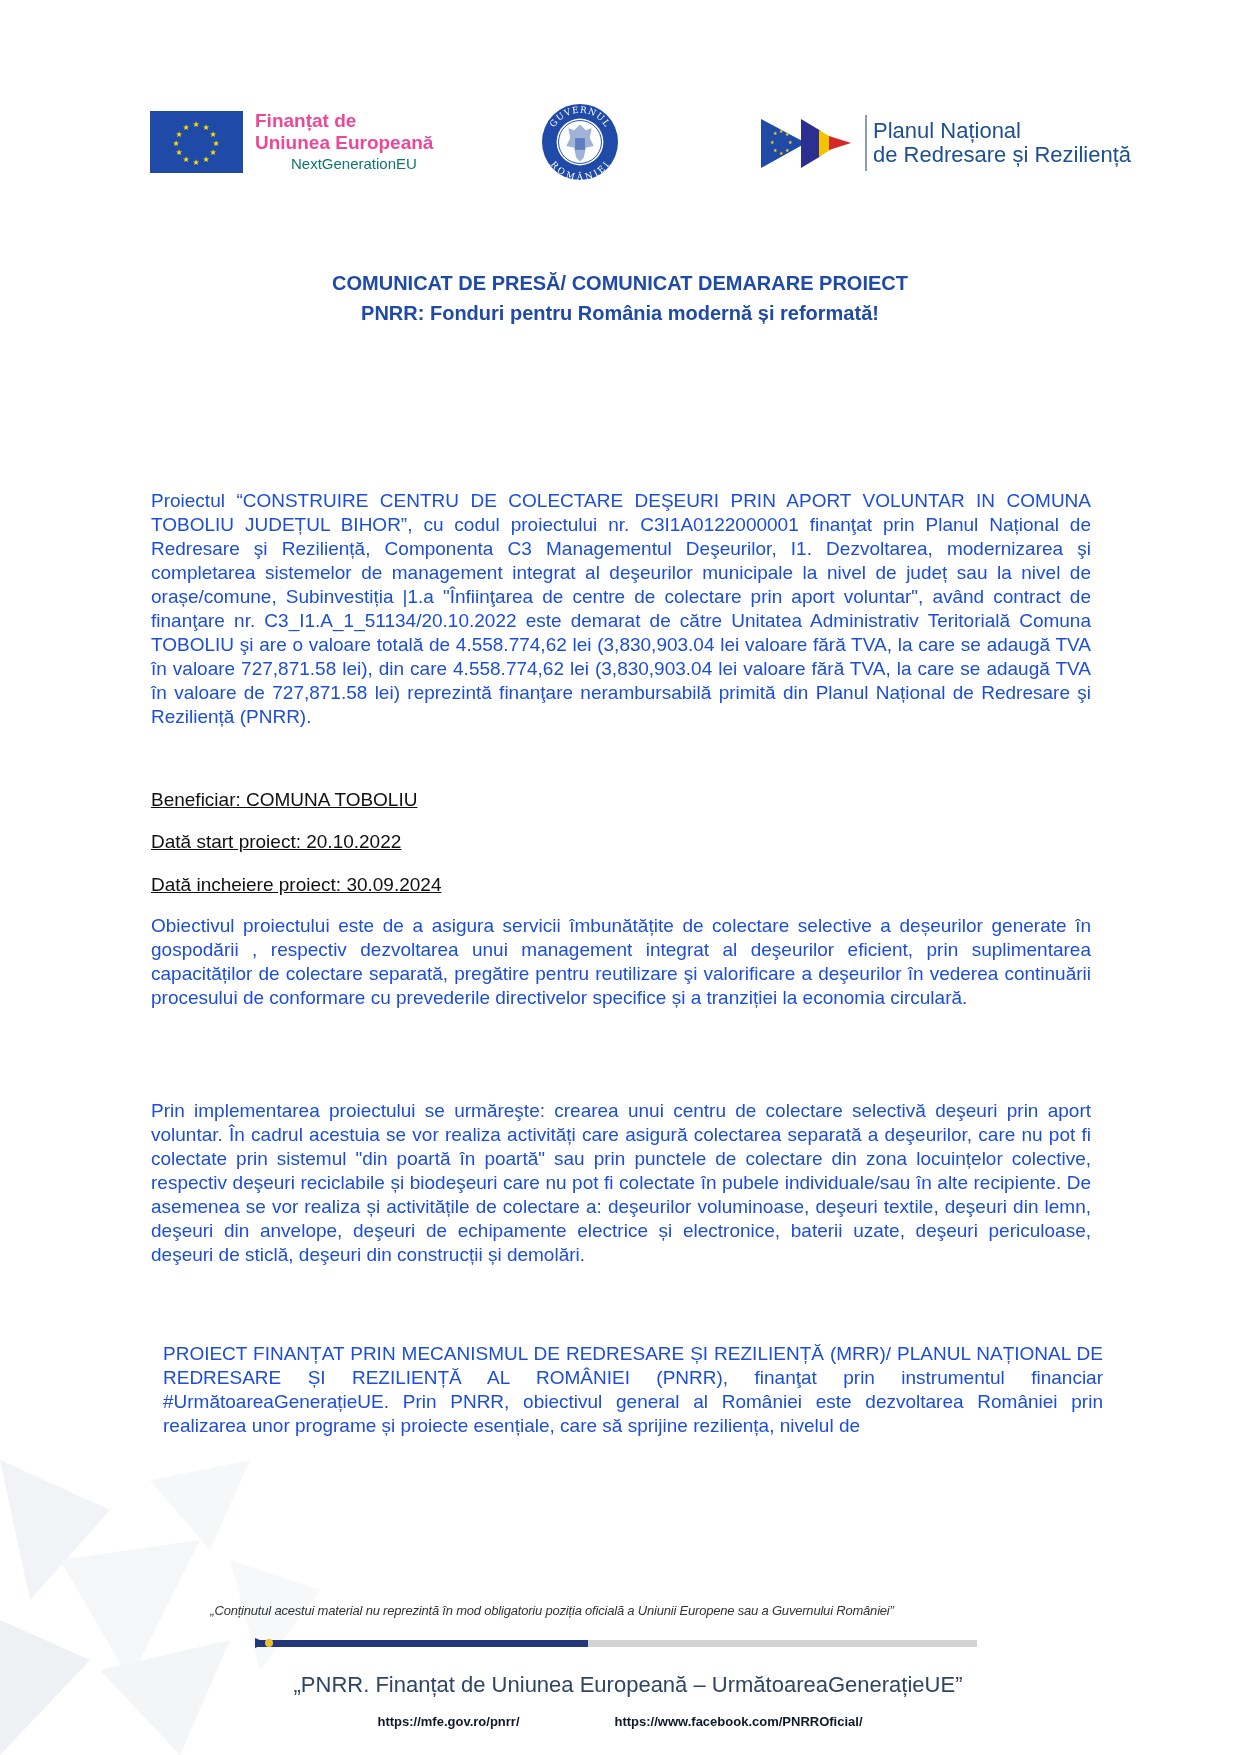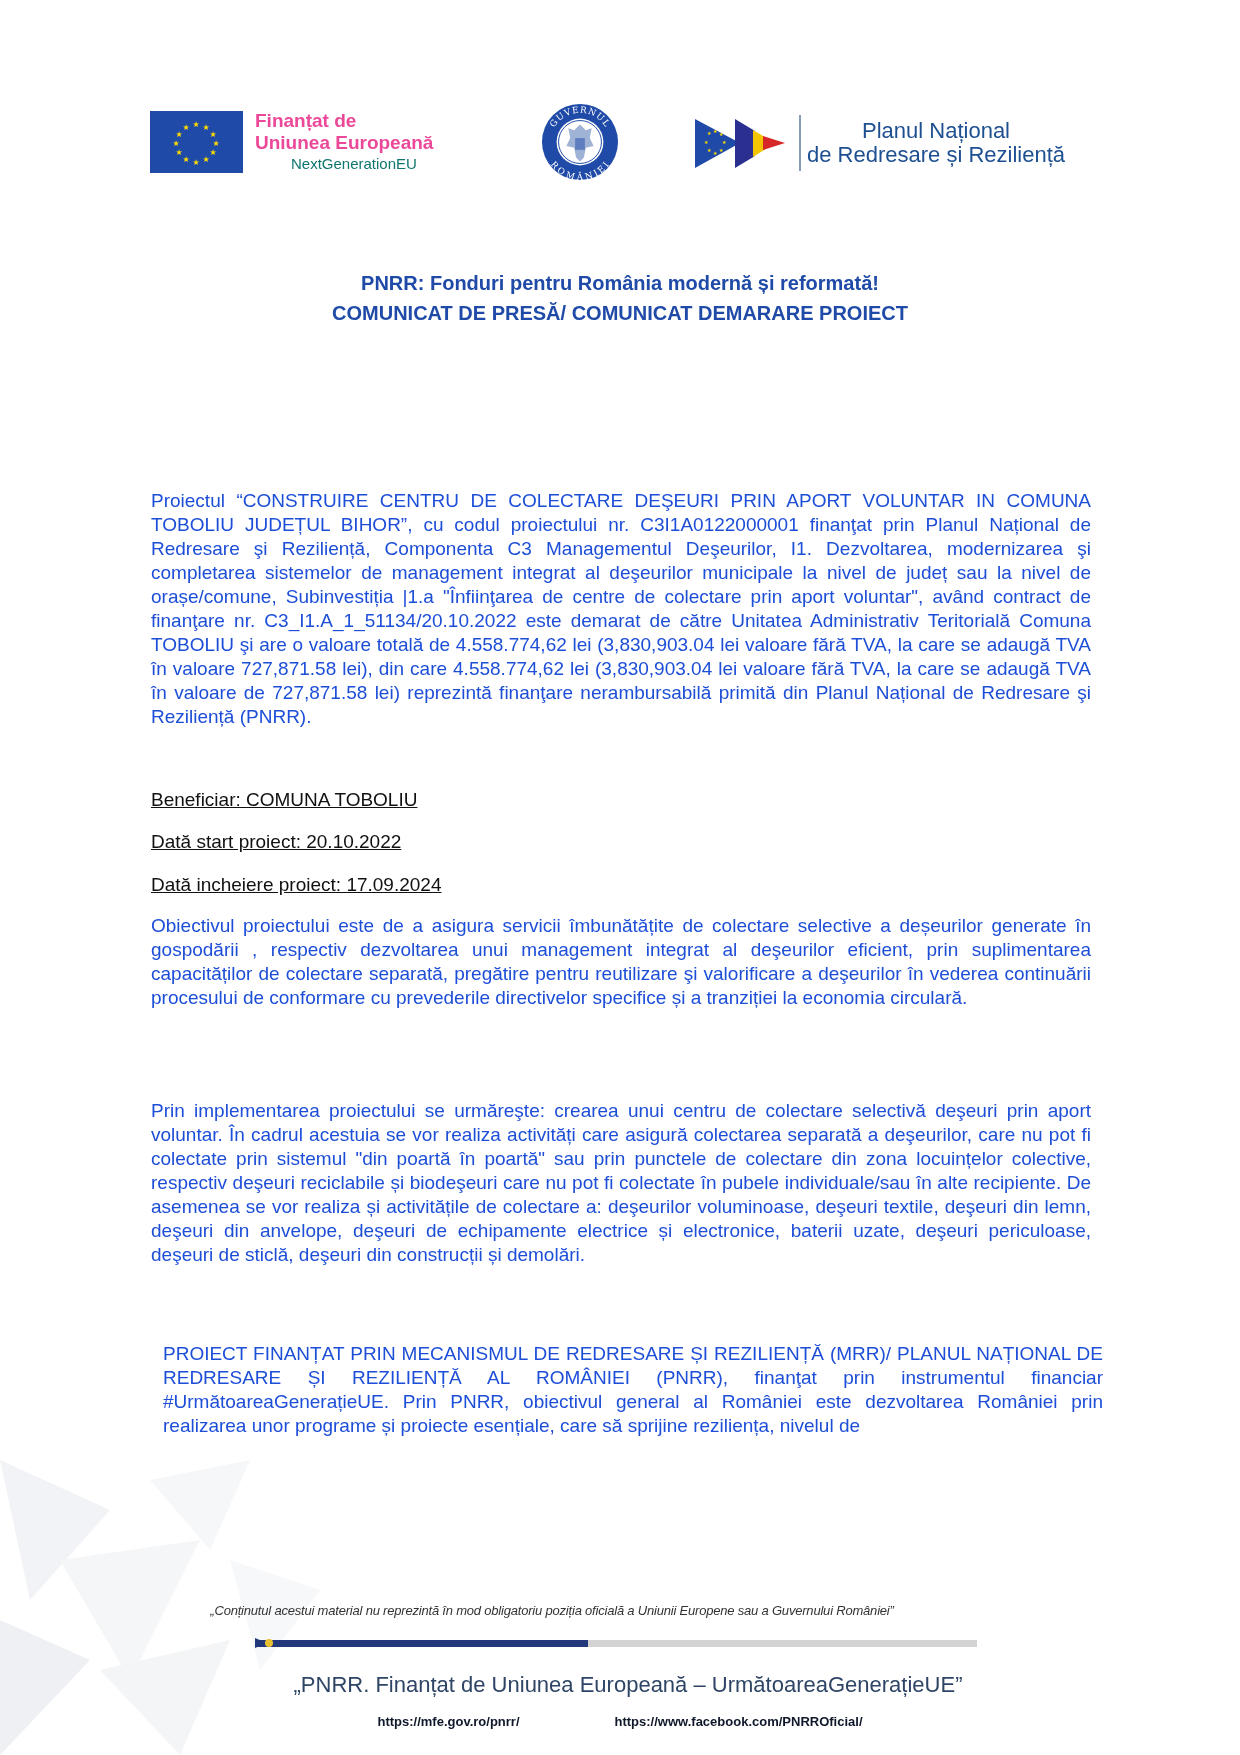--- a/index.html
+++ b/index.html
@@ -12,21 +12,21 @@
   
   .logo-eu { position: absolute; left: 150px; top: 110px; display: flex; align-items: center; }
   .eu-flag { width: 93px; height: 62px; background: #1f4aa8; position: relative; }
   .eu-flag .star { position: absolute; color: #ffdd00; font-size: 8px; line-height: 8px; width: 8px; text-align: center; font-family: "DejaVu Sans", sans-serif; }
   .eu-text { margin-left: 12px; font-family: "Liberation Sans", sans-serif; }
   .eu-text .l1, .eu-text .l2 { color: #ec4899; font-weight: bold; font-size: 19px; line-height: 22px; }
   .eu-text .l3 { color: #0f766e; font-size: 15px; line-height: 20px; margin-left: 36px; }
 
   .logo-gov { position: absolute; left: 541px; top: 103px; width: 78px; height: 78px; }
 
-  .logo-pnrr { position: absolute; left: 695px; top: 115px; display: flex; align-items: center; text-align: center; }
+  .logo-pnrr { position: absolute; left: 761px; top: 115px; display: flex; align-items: center; }
   .pnrr-mark { width: 100px; height: 55px; }
   .pnrr-sep { width: 2px; height: 56px; background: #8a9bb5; margin: 0 6px 0 4px; }
   .pnrr-text { font-family: "Liberation Sans", sans-serif; color: #1d4f91; font-size: 22px; line-height: 24px; }
 
   
   .title { position: absolute; left: 0; width: 1240px; top: 268px; text-align: center; font-family: "Liberation Sans", sans-serif; font-weight: bold; color: #1f4aa8; font-size: 20px; line-height: 30px; }
 
   
   .body-text { position: absolute; left: 151px; width: 940px; font-family: "Liberation Sans", sans-serif; font-size: 19px; line-height: 24px; color: #1d4ed8; text-align: justify; }
   .p1 { top: 489px; }
@@ -120,29 +120,29 @@
       </g>
     </svg>
     <div class="pnrr-sep"></div>
     <div class="pnrr-text">
       <div>Planul Național</div>
       <div>de Redresare și Reziliență</div>
     </div>
   </div>
 
   <div class="title">
+    <div>COMUNICAT DE PRESĂ/ COMUNICAT DEMARARE PROIECT</div>
     <div>PNRR: Fonduri pentru România modernă și reformată!</div>
-    <div>COMUNICAT DE PRESĂ/ COMUNICAT DEMARARE PROIECT</div>
   </div>
 
   <p class="body-text p1" style="margin:0">Proiectul “CONSTRUIRE CENTRU DE COLECTARE DEŞEURI PRIN APORT VOLUNTAR IN COMUNA TOBOLIU JUDEȚUL BIHOR”, cu codul proiectului nr. C3I1A0122000001 finanţat prin Planul Național de Redresare şi Reziliență, Componenta C3 Managementul Deşeurilor, I1. Dezvoltarea, modernizarea şi completarea sistemelor de management integrat al deşeurilor municipale la nivel de județ sau la nivel de orașe/comune, Subinvestiția |1.a "Înfiinţarea de centre de colectare prin aport voluntar", având contract de finanţare nr. C3_I1.A_1_51134/20.10.2022 este demarat de către Unitatea Administrativ Teritorială Comuna TOBOLIU şi are o valoare totală de 4.558.774,62 lei (3,830,903.04 lei valoare fără TVA, la care se adaugă TVA în valoare 727,871.58 lei), din care 4.558.774,62 lei (3,830,903.04 lei valoare fără TVA, la care se adaugă TVA în valoare de 727,871.58 lei) reprezintă finanţare nerambursabilă primită din Planul Național de Redresare şi Reziliență (PNRR).</p>
 
   <div class="u-line ben">Beneficiar: COMUNA TOBOLIU</div>
   <div class="u-line start">Dată start proiect: 20.10.2022</div>
-  <div class="u-line end">Dată incheiere proiect: 17.09.2024</div>
+  <div class="u-line end">Dată incheiere proiect: 30.09.2024</div>
 
   <p class="body-text p2" style="margin:0">Obiectivul proiectului este de a asigura servicii îmbunătățite de colectare selective a deșeurilor generate în gospodării , respectiv dezvoltarea unui management integrat al deşeurilor eficient, prin suplimentarea capacităților de colectare separată, pregătire pentru reutilizare şi valorificare a deşeurilor în vederea continuării procesului de conformare cu prevederile directivelor specifice și a tranziției la economia circulară.</p>
   <p class="body-text p3" style="margin:0">Prin implementarea proiectului se urmăreşte: crearea unui centru de colectare selectivă deşeuri prin aport voluntar. În cadrul acestuia se vor realiza activități care asigură colectarea separată a deşeurilor, care nu pot fi colectate prin sistemul "din poartă în poartă" sau prin punctele de colectare din zona locuințelor colective, respectiv deşeuri reciclabile și biodeşeuri care nu pot fi colectate în pubele individuale/sau în alte recipiente. De asemenea se vor realiza și activitățile de colectare a: deşeurilor voluminoase, deşeuri textile, deşeuri din lemn, deşeuri din anvelope, deşeuri de echipamente electrice și electronice, baterii uzate, deşeuri periculoase, deşeuri de sticlă, deşeuri din construcții și demolări.</p>
   <p class="body-text p4" style="margin:12px">PROIECT FINANȚAT PRIN MECANISMUL DE REDRESARE ȘI REZILIENȚĂ (MRR)/ PLANUL NAȚIONAL DE REDRESARE ȘI REZILIENȚĂ AL ROMÂNIEI (PNRR), finanţat prin instrumentul financiar #UrmătoareaGenerațieUE. Prin PNRR, obiectivul general al României este dezvoltarea României prin realizarea unor programe și proiecte esențiale, care să sprijine reziliența, nivelul de</p>
 
   <div class="disclaimer">„Conținutul acestui material nu reprezintă în mod obligatoriu poziția oficială a Uniunii Europene sau a Guvernului României”</div>
 
   <div class="footer-bar">
     <div class="fill" id="footer-fill" style="width: 46%;"></div>
     <div class="tip"></div>

